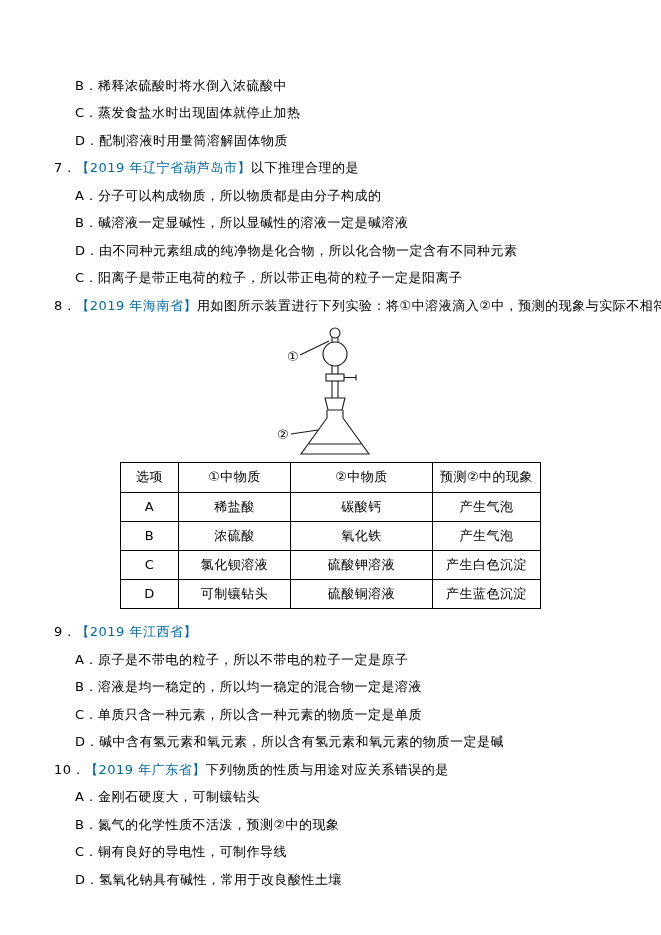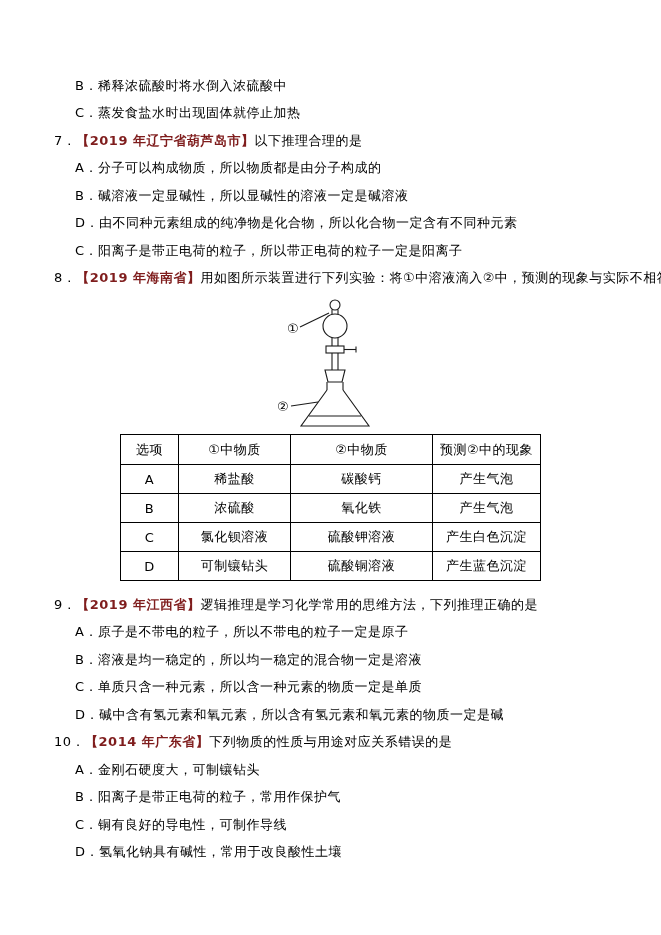--- a/index.html
+++ b/index.html
@@ -13,21 +13,21 @@
   .page { width:661px; height:935px; padding:72px 45px 0 50px; background:#fff; }
   .line {
     height:27.5px;
     display:flex; align-items:center;
     font-size:13px;
     white-space:nowrap;
     letter-spacing:0.5px;
   }
   .opt { padding-left:25px; }
   .qhead { padding-left:4px; }
-  .src { color:#7f1d1d;font-weight:bold; }
+  .src { color:#0369a1; }
   .figure { width:100%; display:flex; justify-content:center; margin:6px 0 4px 0; }
   .figure svg { display:block; }
   table.qtable {
     border-collapse:collapse;
     table-layout:fixed;
     margin:4px 0 10px 70px;
     width:420px;
   }
   table.qtable th, table.qtable td {
     border:1px solid #000;
@@ -46,20 +46,23 @@
 </head>
 <body>
 
 <div class="page">
 
   <div class="line opt">
       <span>B．稀释浓硫酸时将水倒入浓硫酸中</span>
     </div>
   <div class="line opt">
       <span>C．蒸发食盐水时出现固体就停止加热</span>
+    </div>
+  <div class="line opt">
+      <span>D．配制溶液时用量筒溶解固体物质</span>
     </div>
 
   <div class="line qhead">
     <span>7．</span>
       <span class="src">【2019 年辽宁省葫芦岛市】</span>
       <span>以下推理合理的是</span>
   </div>
   <div class="line opt">
       <span>A．分子可以构成物质，所以物质都是由分子构成的</span>
     </div>
@@ -153,45 +156,44 @@
       <td>可制镶钻头</td>
       <td>硫酸铜溶液</td>
       <td>产生蓝色沉淀</td>
     </tr>
   </tbody>
     </table>
 
   <div class="line qhead">
     <span>9．</span>
       <span class="src">【2019 年江西省】</span>
-      <span>逻辑推理是学习化学常用的思维方法，下列推理正确的是</span>
   </div>
   <div class="line opt">
       <span>A．原子是不带电的粒子，所以不带电的粒子一定是原子</span>
     </div>
   <div class="line opt">
       <span>B．溶液是均一稳定的，所以均一稳定的混合物一定是溶液</span>
     </div>
   <div class="line opt">
       <span>C．单质只含一种元素，所以含一种元素的物质一定是单质</span>
     </div>
   <div class="line opt">
       <span>D．碱中含有氢元素和氧元素，所以含有氢元素和氧元素的物质一定是碱</span>
     </div>
 
   <div class="line qhead">
     <span>10．</span>
-      <span class="src">【2014 年广东省】</span>
+      <span class="src">【2019 年广东省】</span>
       <span>下列物质的性质与用途对应关系错误的是</span>
   </div>
   <div class="line opt">
       <span>A．金刚石硬度大，可制镶钻头</span>
     </div>
   <div class="line opt">
-      <span>B．阳离子是带正电荷的粒子，常用作保护气</span>
+      <span>B．氮气的化学性质不活泼，预测②中的现象</span>
     </div>
   <div class="line opt">
       <span>C．铜有良好的导电性，可制作导线</span>
     </div>
   <div class="line opt">
       <span>D．氢氧化钠具有碱性，常用于改良酸性土壤</span>
     </div>
 
 </div>
 

